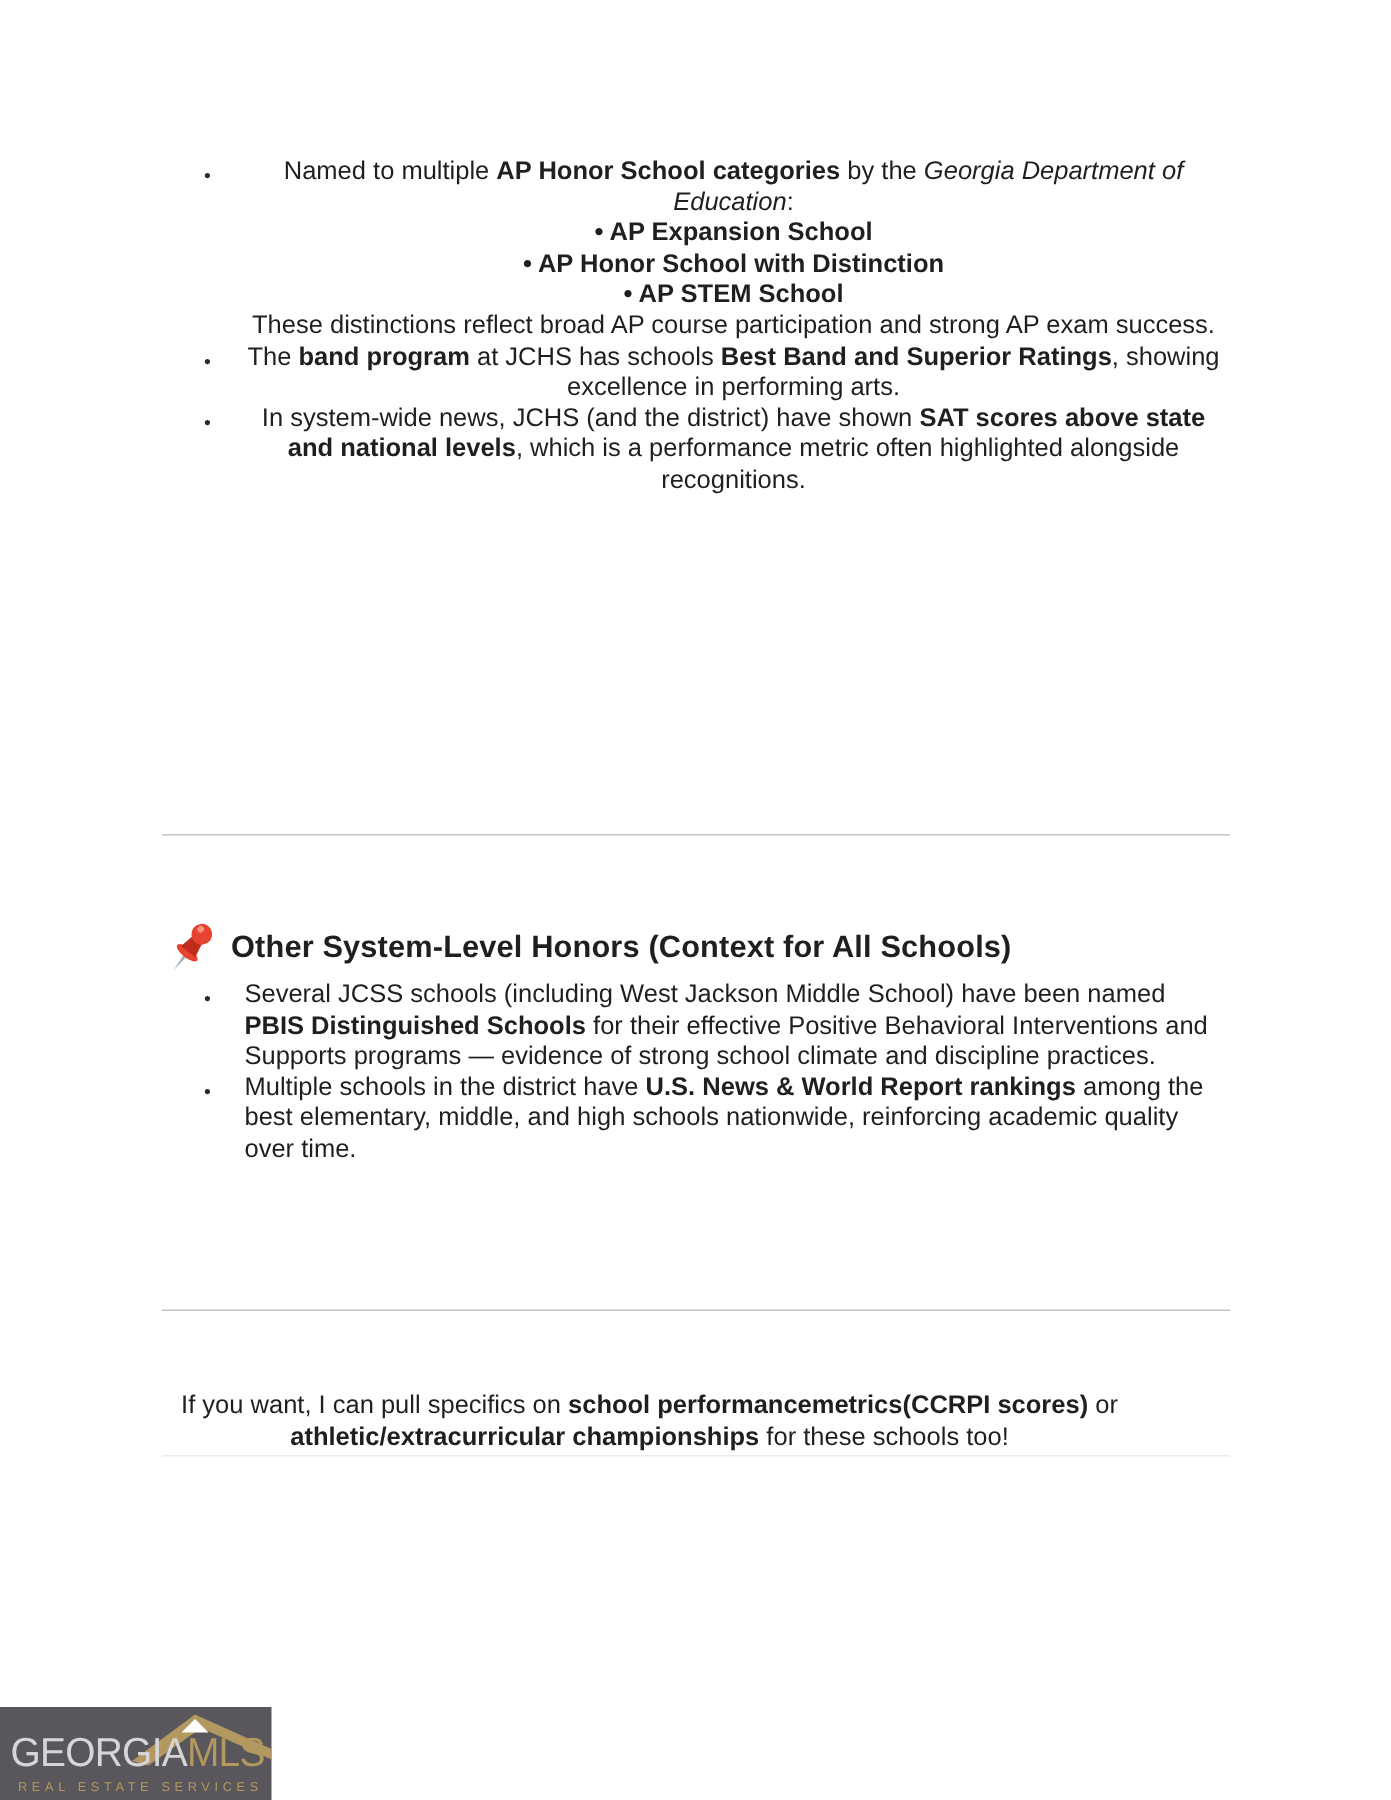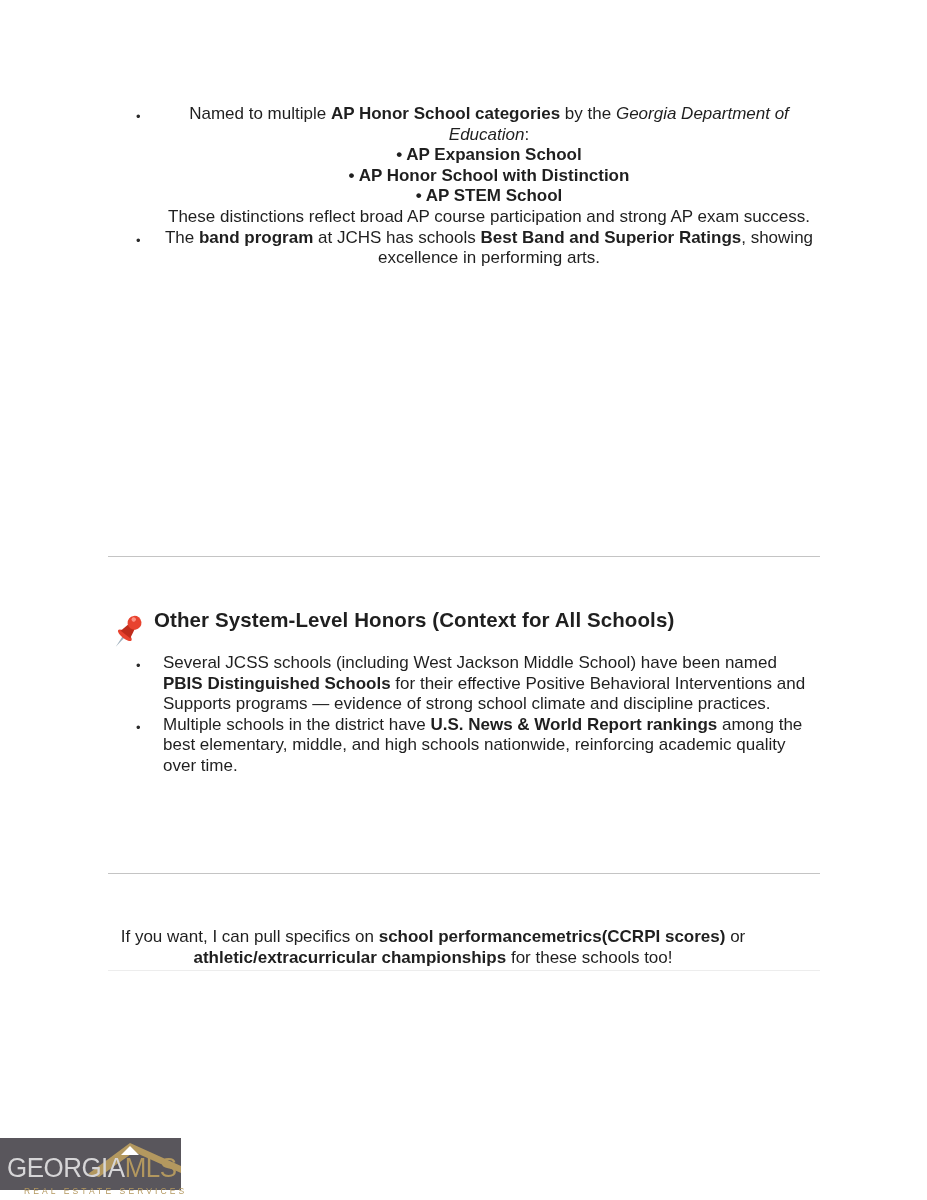--- a/index.html
+++ b/index.html
@@ -54,21 +54,21 @@
     width: 712px;
     height: 1px;
     background: var(--faint-rule, #ececec);
   }
 
   .heading-row {
     position: absolute;
     left: 104px;
     top: 608px;
     display: flex;
-    align-items: flex-start;
+    align-items: center;
   }
   .pin { width: 48px; height: 48px; flex: 0 0 auto; margin-right: 2px; }
   .pin svg { display: block; width: 48px; height: 48px; }
   h2.section-heading {
     margin: 0;
     font-size: 20.5px;
     font-weight: 700;
     color: var(--text, #1f1f1f);
     letter-spacing: 0.1px;
   }
@@ -78,57 +78,58 @@
     font-size: 17px;
     line-height: 20.6px;
     max-width: 650px;
     white-space: pre-wrap;
   }
 
   
   .logo {
     position: absolute;
     left: 0; top: 1138px;
-    width: 181px; height: 52px;
+    width: 181px; height: 62px;
     background: var(--logo-bg, #59565c);
   }
   .logo svg.roof { position: absolute; left: 0; top: 0; width: 181px; height: 62px; }
   .logo-text {
     position: absolute;
     left: 7px; top: 17px;
     font-size: 27px;
     letter-spacing: -0.5px;
     line-height: 27px;
     transform: scaleX(0.96);
     transform-origin: left;
     white-space: nowrap;
   }
   .logo-text .lt-light { color: var(--logo-light, #d6d5d7); }
   .logo-text .lt-gold  { color: var(--logo-gold, #b3985f); }
   .logo-tagline {
     position: absolute;
-    left: 24px; top: 48px;
+    left: 12px; top: 48px;
     font-size: 8.5px;
     letter-spacing: 3.1px;
     color: var(--logo-gold, #b3985f);
     white-space: nowrap;
   }
 </style>
 </head>
 <body>
 
 <div class="page">
 
   <ul class="bullets block" style="top:104px;text-align:center;">
       <li><span>Named to multiple </span><span class="b">AP Honor School categories</span><span> by the </span><span class="i">Georgia Department of Education</span><span>:
 </span><span class="b">• AP Expansion School
 </span><span class="b">• AP Honor School with Distinction
 </span><span class="b">• AP STEM School
 </span><span>These distinctions reflect broad AP course participation and strong AP exam success.</span></li>
       <li><span>The </span><span class="b">band program</span><span> at JCHS has schools </span><span class="b">Best Band and Superior Ratings</span><span>, showing excellence in performing arts.</span></li>
+      <li><span>In system-wide news, JCHS (and the district) have shown </span><span class="b">SAT scores above state and national levels</span><span>, which is a performance metric often highlighted alongside recognitions.</span></li>
     </ul>
 
   <div class="rule" style="top:556px;"></div>
 
   <div class="heading-row">
     <span class="pin">
       <svg viewBox="-4 -6 56 58" xmlns="http://www.w3.org/2000/svg">
         <g transform="rotate(38 24 22)">
           <polygon points="22.4,29 25.6,29 24,46" fill="var(--pin-needle, #9fb0bd)"></polygon>
           <ellipse cx="24" cy="28.2" rx="10.2" ry="3.9" fill="var(--pin-red, #e8432f)"></ellipse>

